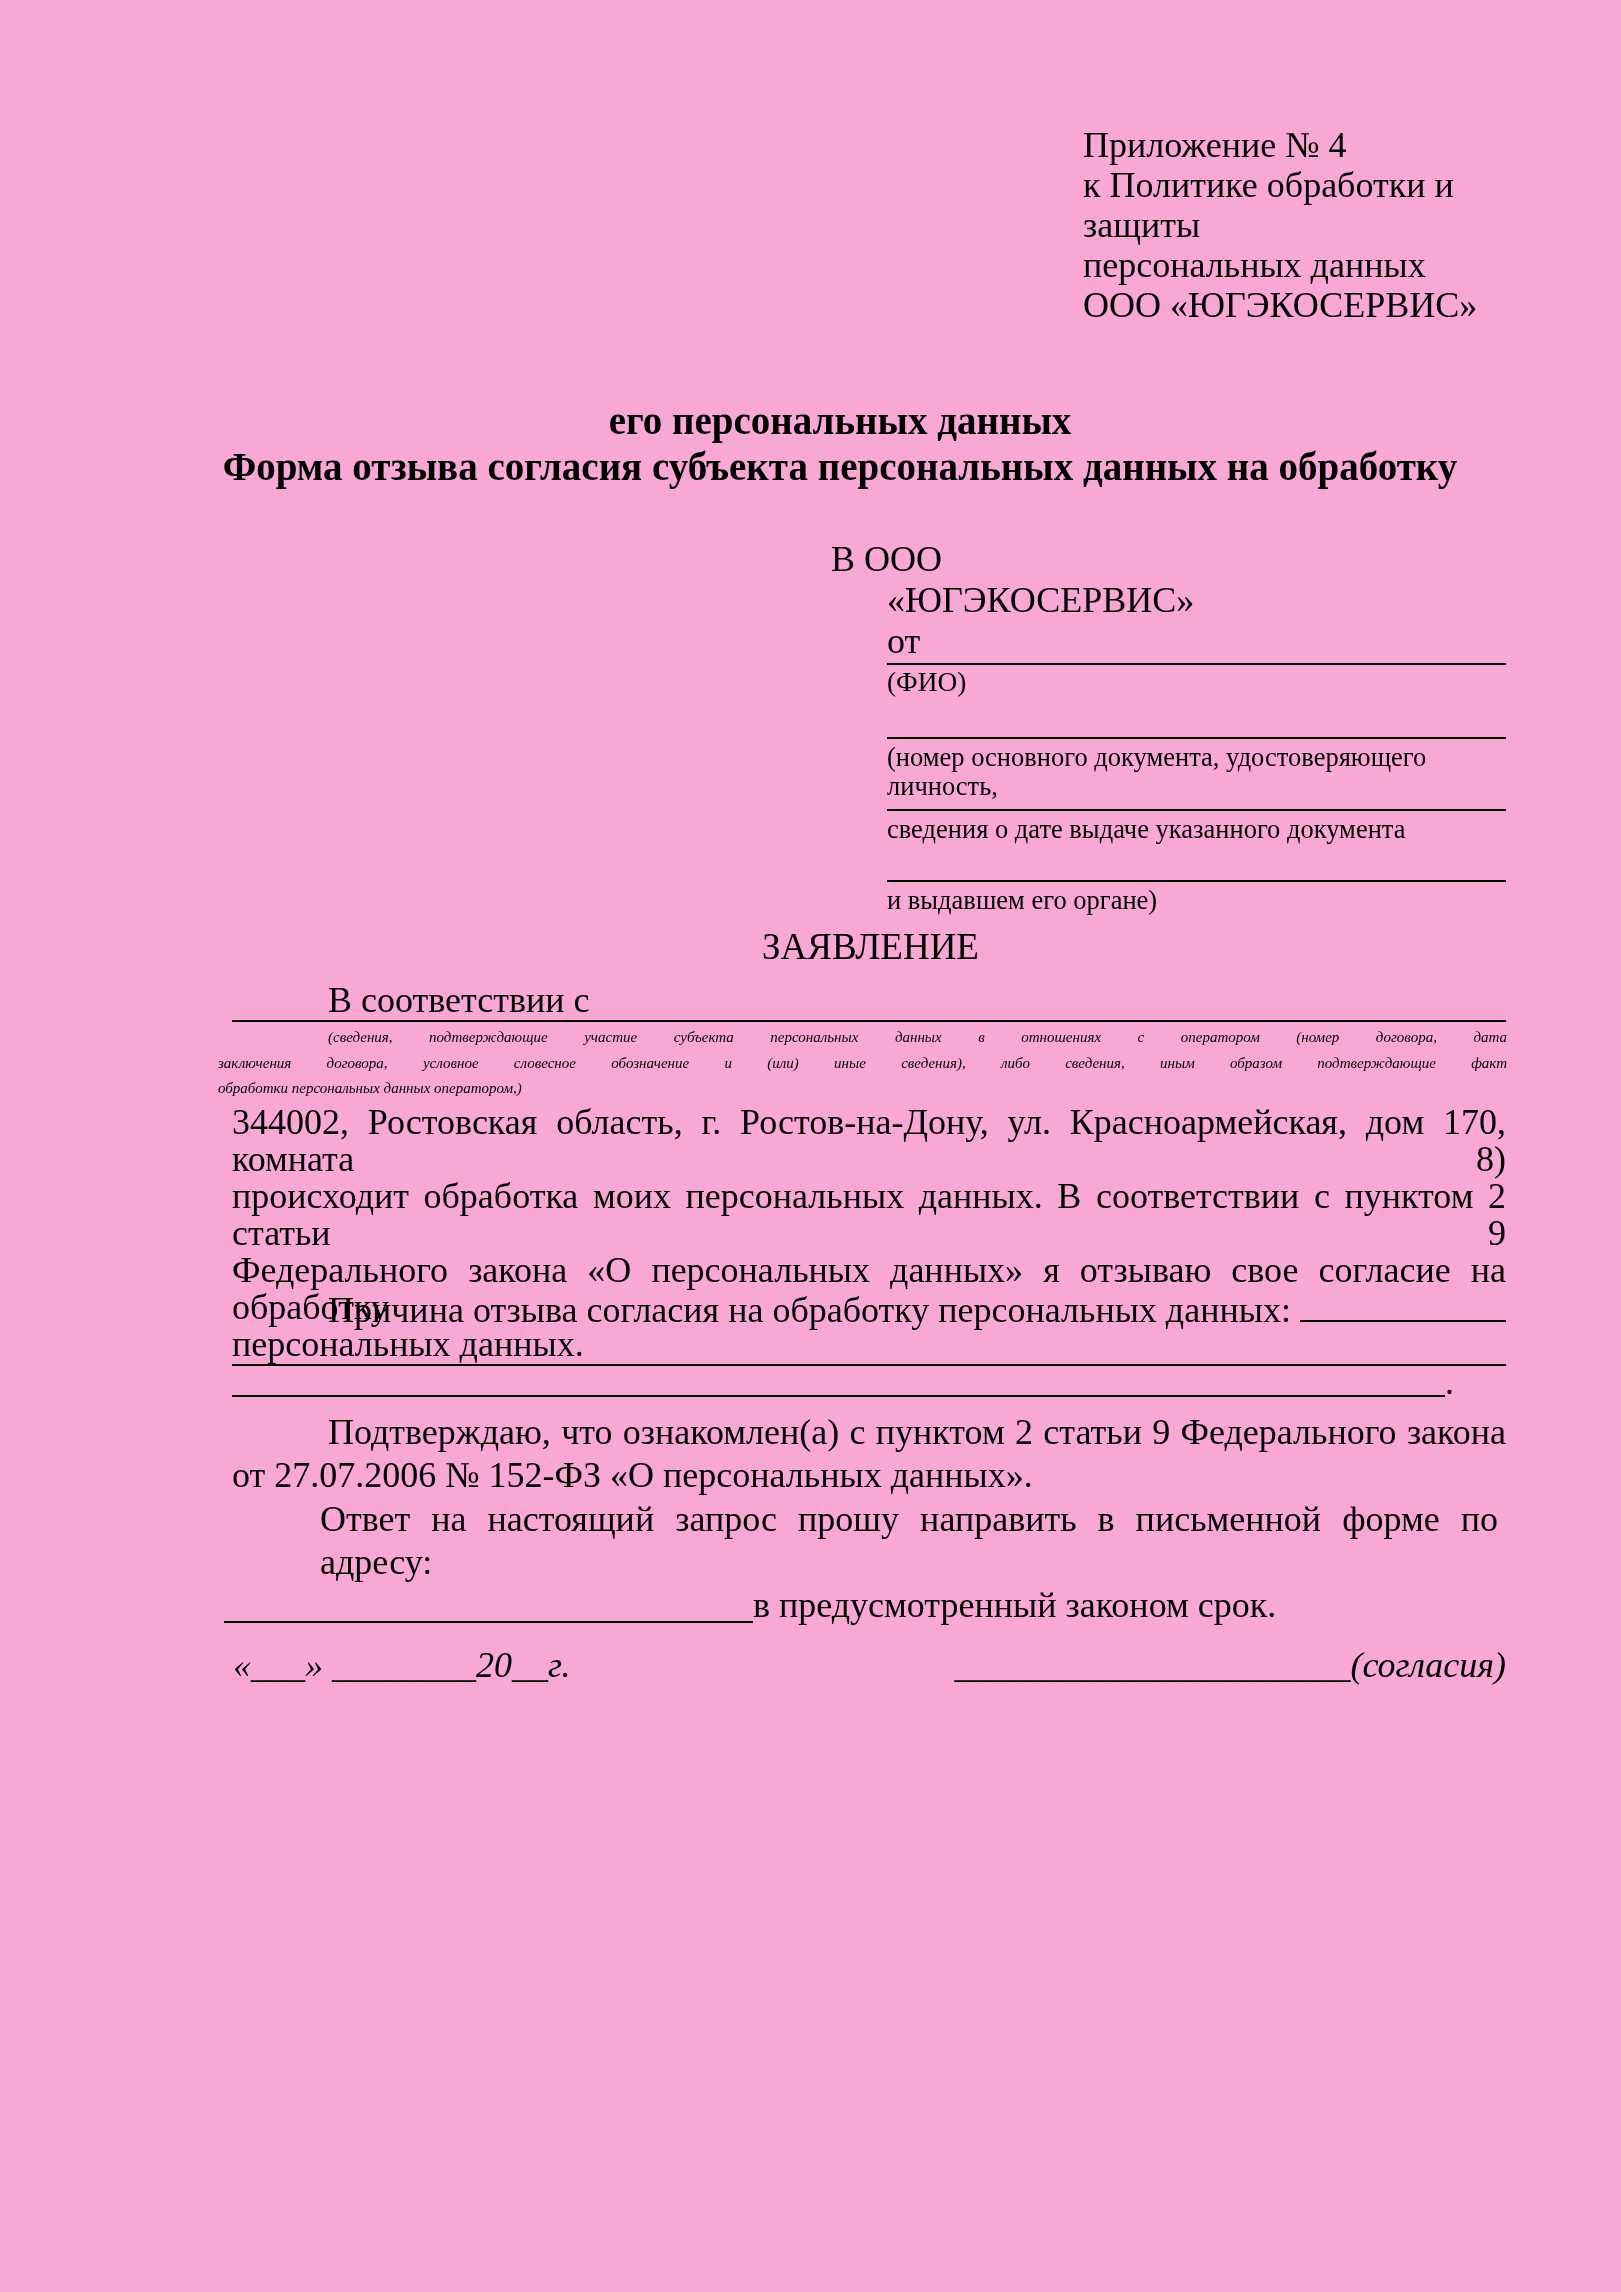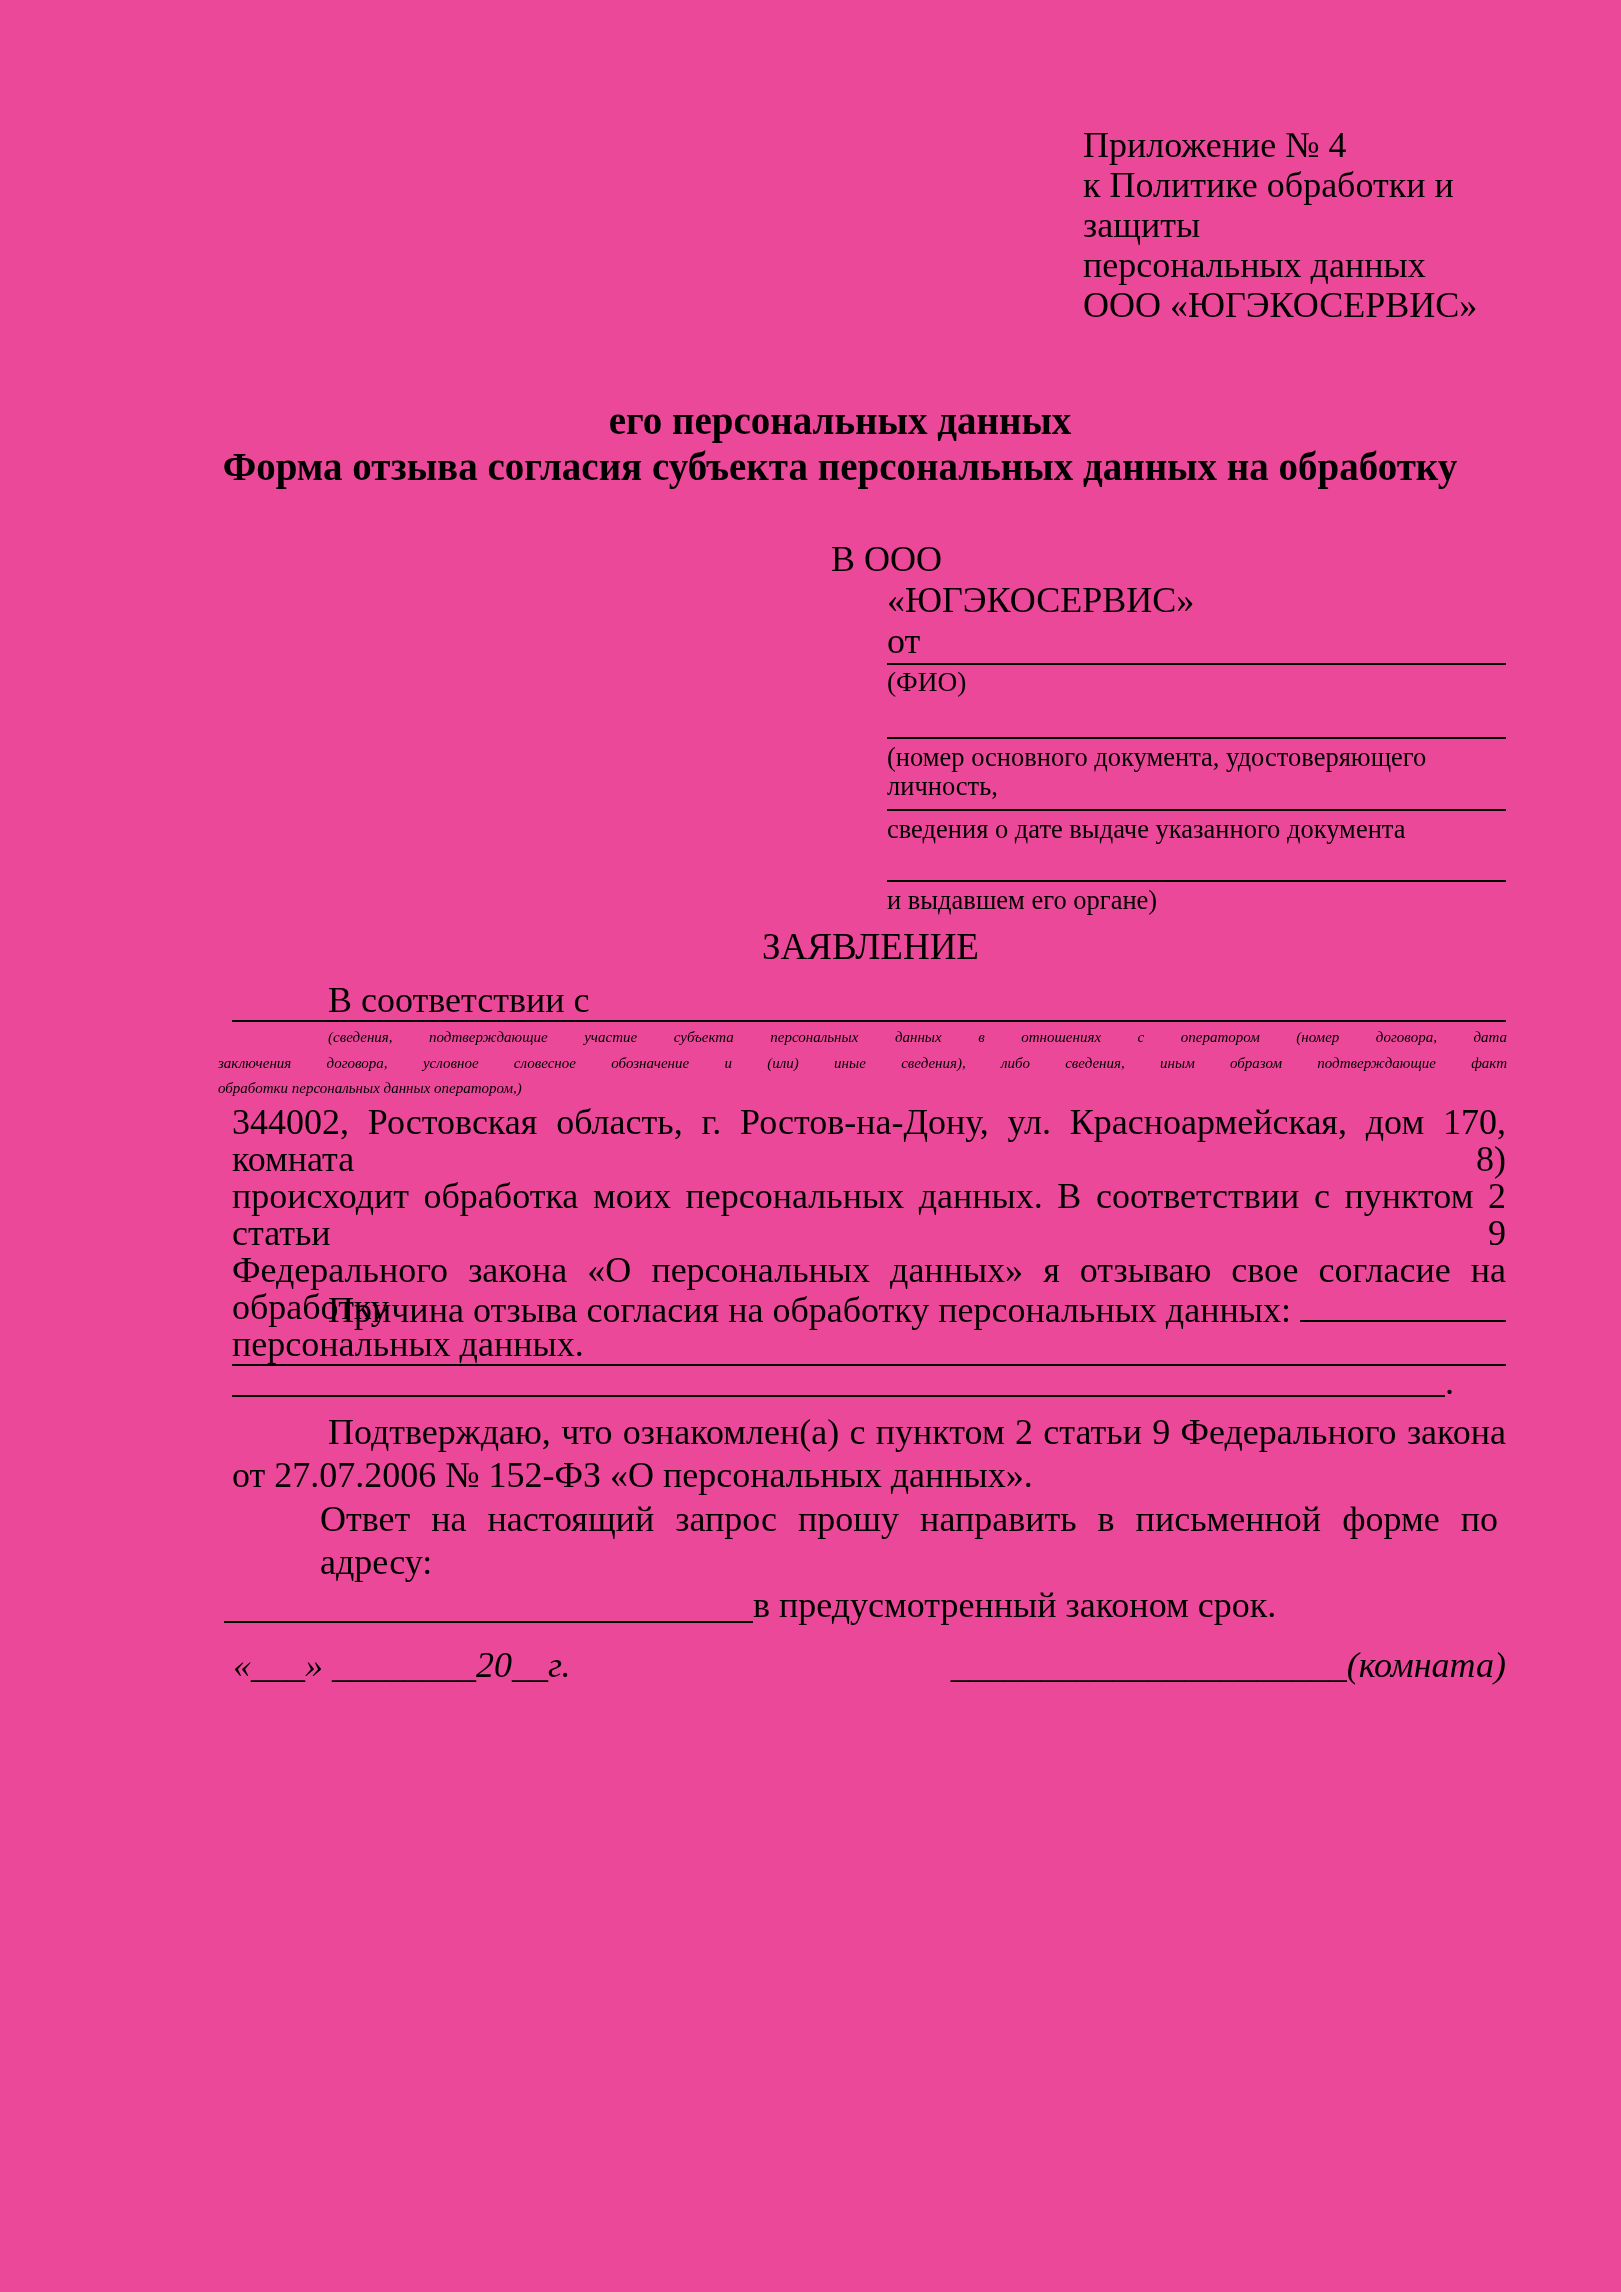--- a/index.html
+++ b/index.html
@@ -1,19 +1,19 @@
 <!DOCTYPE html>
 <html><head>
 <meta charset="utf-8">
 <style>
   html,body{margin:0;padding:0;background:#ffffff;}
   .page{
     position:relative;
     width:1621px;height:2293px;
-    background:#ec4899;color:#000000;
+    background:#f9a8d4;color:#000000;
     font-family:"Liberation Serif","DejaVu Serif",serif;
     font-size:36px;line-height:40px;
     overflow:hidden;
   }
   .abs{position:absolute;}
   
   .appendix{left:1083px;top:125px;width:470px;font-size:36px;line-height:40px;}
   
   .title{left:174px;top:398px;width:1332px;text-align:center;font-weight:bold;font-size:39px;line-height:46px;}
   
@@ -117,18 +117,18 @@
     <div class="jline indent">Ответ на настоящий запрос прошу направить в письменной форме по адресу:</div>
     <div class="reply-row">
       <span class="seg"></span>
       <span>в предусмотренный законом срок.</span>
     </div>
   </div>
 
   <div class="abs bottom">
     <span class="sig">«___» ________20__г.</span>
     <span>
-      <span class="sig">______________________</span><span>(комната)</span>
+      <span class="sig">______________________</span><span>(согласия)</span>
     </span>
   </div>
 
 </div>
 
 
 </body></html>

